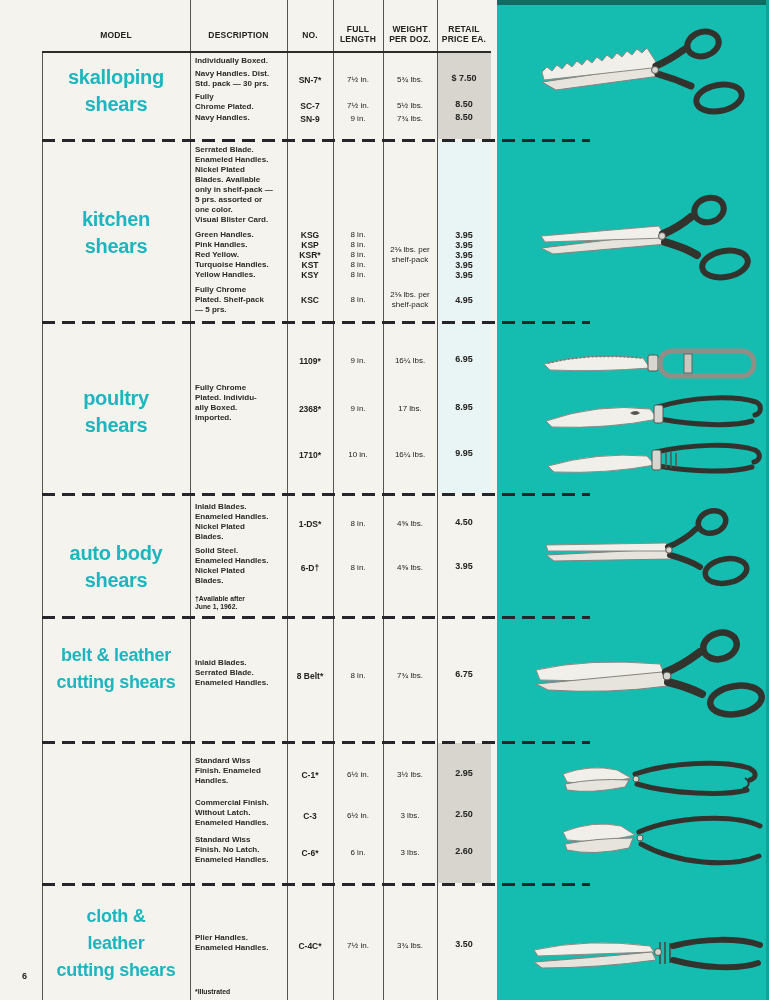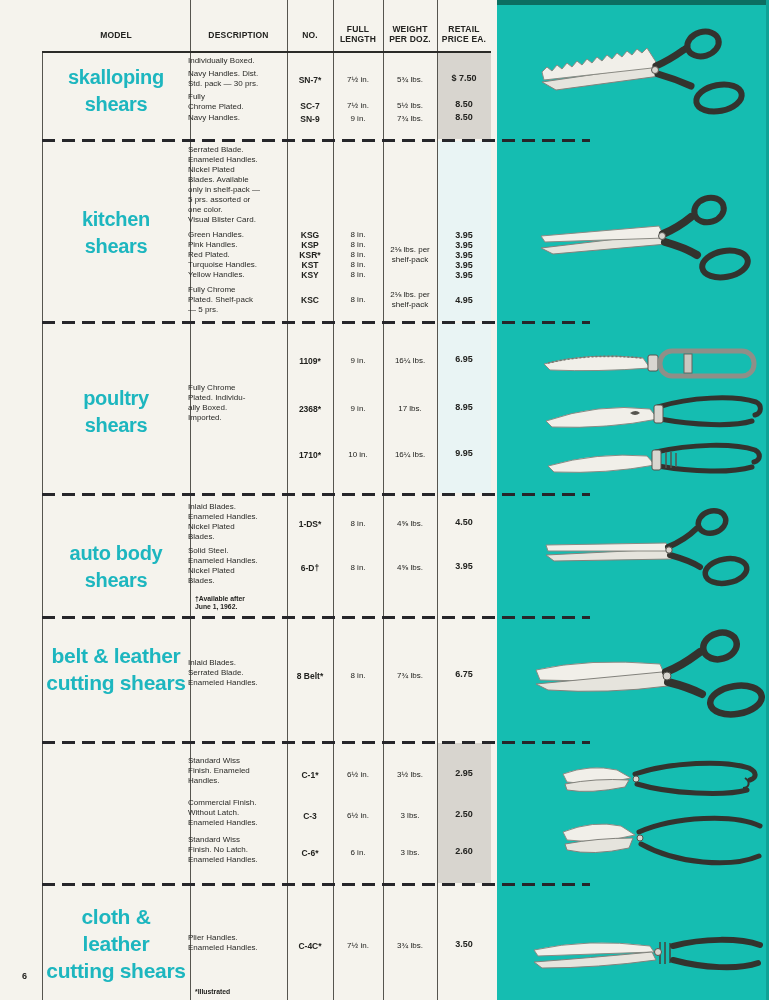--- a/index.html
+++ b/index.html
@@ -13,28 +13,28 @@
   .vr{position:absolute;width:1px;background:#56554f;top:0;height:1000px;}
   .hr-solid{position:absolute;left:42px;top:51px;width:449px;height:2px;background:#2b2b28;}
   .dash{position:absolute;left:42px;width:548px;height:3px;
         background:repeating-linear-gradient(90deg,#26262a 0 13px,transparent 13px 20px);}
   
   .pbg{position:absolute;left:438px;width:53px;}
   
   .hdr{position:absolute;font-weight:bold;font-size:8.5px;line-height:10px;text-align:center;
        white-space:pre-line;letter-spacing:.2px;}
   .c{position:absolute;font-size:8px;line-height:10px;white-space:pre-line;}
-  .d{left:188px;width:90px;font-weight:normal;color:#2a2a27;}
+  .d{left:195px;width:90px;font-weight:bold;color:#2a2a27;}
   .cno{left:288px;width:44px;text-align:center;font-weight:bold;font-size:8.5px;}
   .clen{left:334px;width:48px;text-align:center;}
   .cwt{left:384px;width:52px;text-align:center;}
   .cpr{left:438px;width:52px;text-align:center;font-weight:bold;font-size:9px;}
   .model{position:absolute;left:42px;width:148px;text-align:center;color:#1db6bf;
          font-weight:bold;font-size:20px;line-height:27px;letter-spacing:-.3px;white-space:pre-line;}
-  .model-big{font-size:21px;line-height:27px;}
+  .model-big{font-size:18px;line-height:27px;}
   .model-dark{position:absolute;left:42px;width:148px;text-align:center;color:#2b2b28;
          font-weight:bold;font-size:12.5px;line-height:15px;letter-spacing:2.5px;white-space:pre-line;}
   .fnote{position:absolute;left:195px;width:90px;font-size:6.8px;line-height:8px;
          font-weight:bold;white-space:pre-line;}
   .pageno{position:absolute;left:22px;top:971px;font-weight:bold;font-size:9px;}
   .fig{position:absolute;}
   .blade{fill:#f1efe9;stroke:#8b8b84;stroke-width:1;}
   .bladelo{fill:#e6e4dd;stroke:#83827c;stroke-width:1;}
   .arm{fill:none;stroke:#33332e;stroke-linecap:round;}
   .chrome{fill:none;stroke:#8f8f88;stroke-linecap:round;}
@@ -195,21 +195,21 @@
   <div class="c d" style="top:145px">Serrated Blade.
 Enameled Handles.
 Nickel Plated
 Blades. Available
 only in shelf-pack —
 5 prs. assorted or
 one color.
 Visual Blister Card.</div>
   <div class="c d" style="top:230px">Green Handles.</div>
   <div class="c d" style="top:240px">Pink Handles.</div>
-  <div class="c d" style="top:250px">Red Plated.</div>
+  <div class="c d" style="top:250px">Red Yellow.</div>
   <div class="c d" style="top:260px">Turquoise Handles.</div>
   <div class="c d" style="top:270px">Yellow Handles.</div>
   <div class="c cno" style="top:230px">KSG</div>
   <div class="c cno" style="top:240px">KSP</div>
   <div class="c cno" style="top:250px">KSR*</div>
   <div class="c cno" style="top:260px">KST</div>
   <div class="c cno" style="top:270px">KSY</div>
   <div class="c clen" style="top:230px">8 in.</div>
   <div class="c clen" style="top:240px">8 in.</div>
   <div class="c clen" style="top:250px">8 in.</div>

